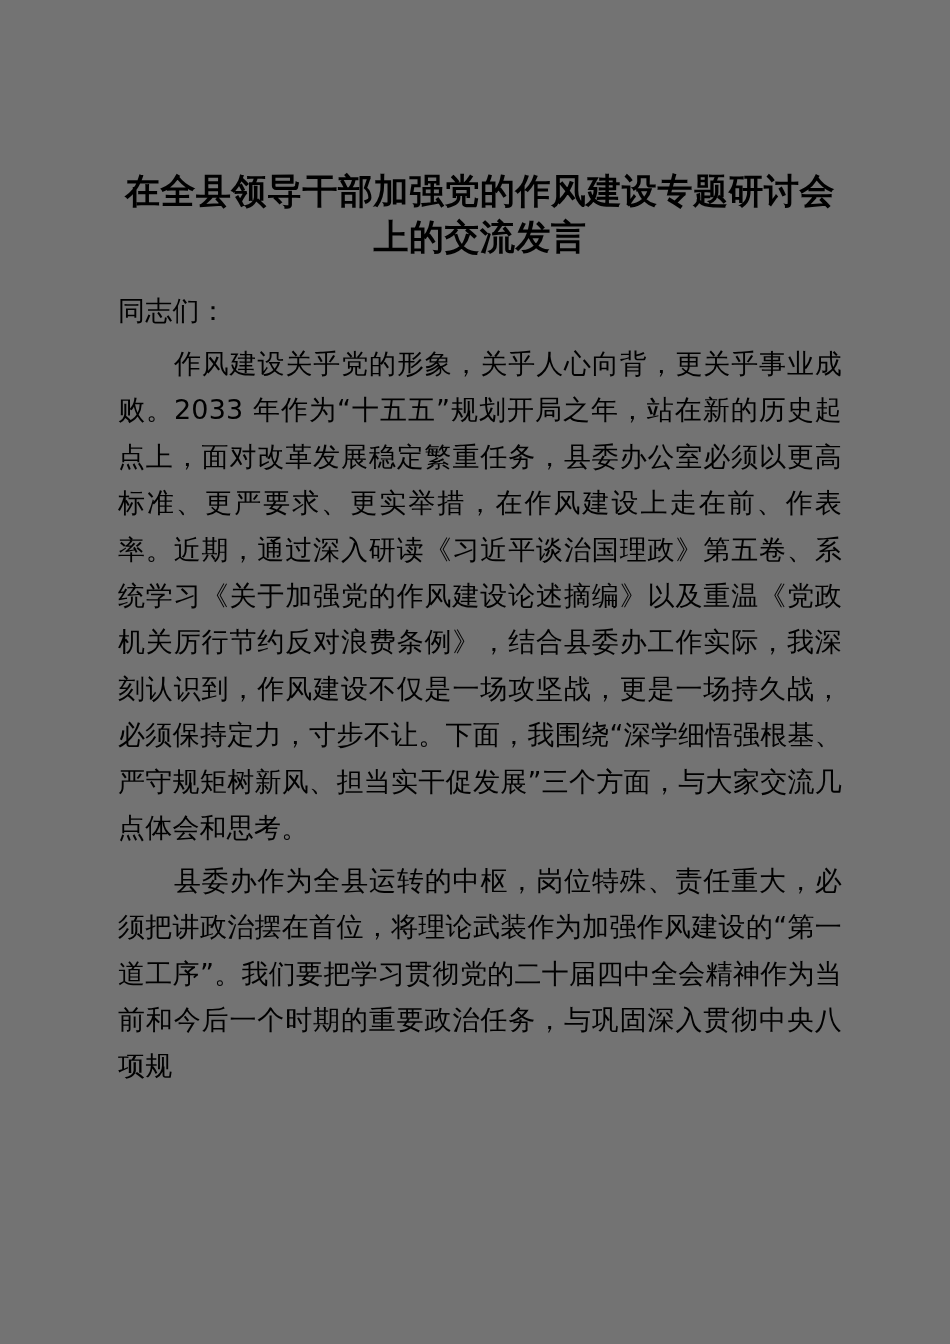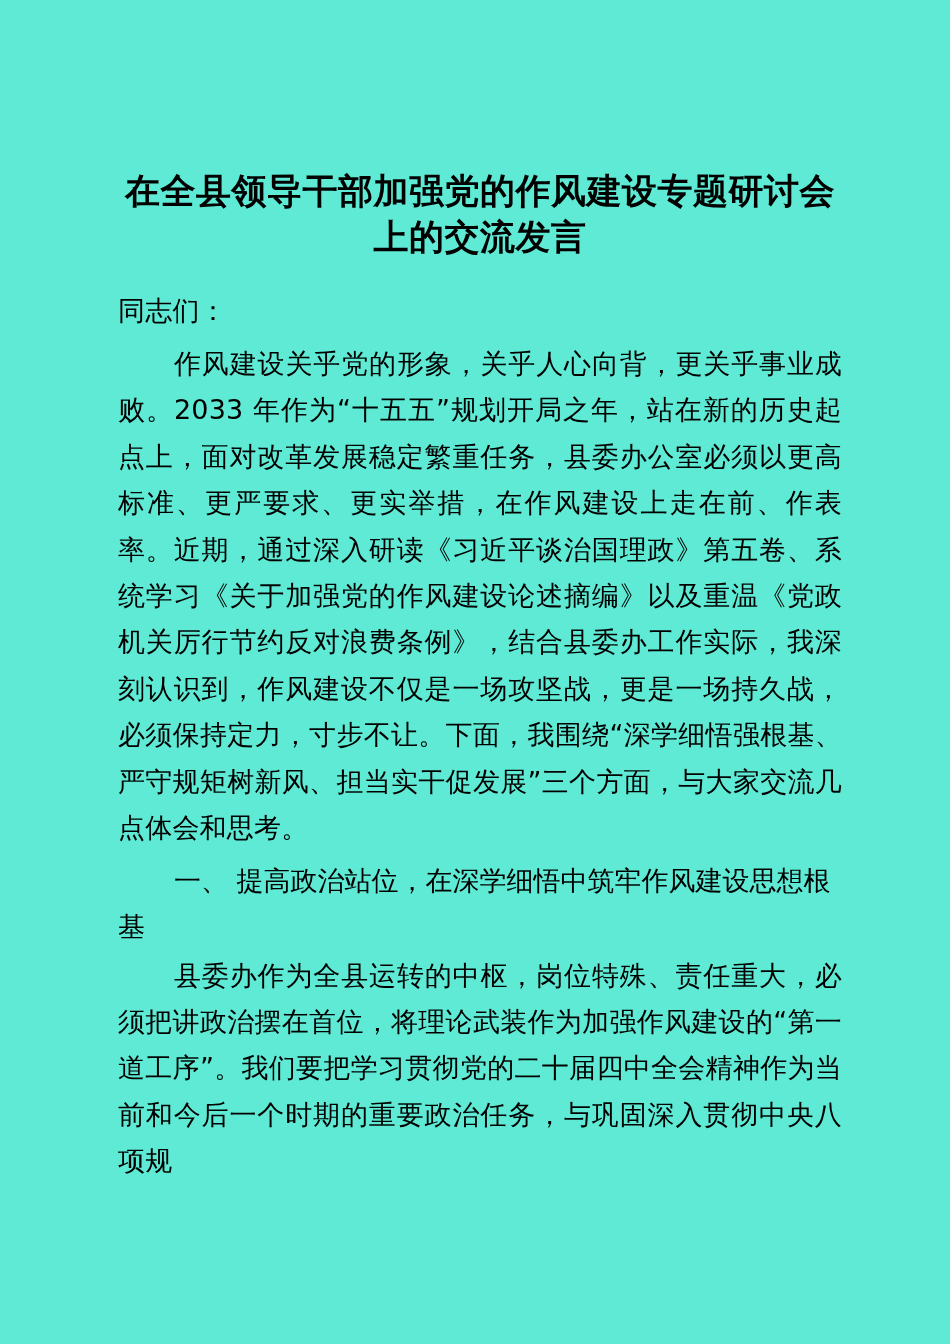--- a/index.html
+++ b/index.html
@@ -12,21 +12,21 @@
     height: 1344px;
     font-family: "Liberation Sans", sans-serif;
     color: #000000;
     overflow: hidden;
   }
   .page {
     width: 950px;
     height: 1344px;
     box-sizing: border-box;
     padding: 168px 108px 0 118px;
-    background: #5eead4;
+    background: #737373;
     position: relative;
   }
   .doc-title {
     font-family: "DejaVu Sans", sans-serif;
     font-weight: bold;
     font-size: 35px;
     line-height: 1.32;
     text-align: center;
     letter-spacing: 0.5px;
     margin: 0 0 28px 0;
@@ -62,17 +62,16 @@
 <body>
 
 <div class="page">
 
   <h1 class="doc-title">在全县领导干部加强党的作风建设专题研讨会上的交流发言</h1>
 
   <p class="para no-indent">同志们：</p>
 
   <p class="para indent-2">作风建设关乎党的形象，关乎人心向背，更关乎事业成败。2033 年作为“十五五”规划开局之年，站在新的历史起点上，面对改革发展稳定繁重任务，县委办公室必须以更高标准、更严要求、更实举措，在作风建设上走在前、作表率。近期，通过深入研读《习近平谈治国理政》第五卷、系统学习《关于加强党的作风建设论述摘编》以及重温《党政机关厉行节约反对浪费条例》，结合县委办工作实际，我深刻认识到，作风建设不仅是一场攻坚战，更是一场持久战，必须保持定力，寸步不让。下面，我围绕“深学细悟强根基、严守规矩树新风、担当实干促发展”三个方面，与大家交流几点体会和思考。</p>
 
-  <p class="section-head">一、 提高政治站位，在深学细悟中筑牢作风建设思想根基</p>
 
   <p class="para indent-2">县委办作为全县运转的中枢，岗位特殊、责任重大，必须把讲政治摆在首位，将理论武装作为加强作风建设的“第一道工序”。我们要把学习贯彻党的二十届四中全会精神作为当前和今后一个时期的重要政治任务，与巩固深入贯彻中央八项规</p>
 
 </div>
 
 </body></html>

